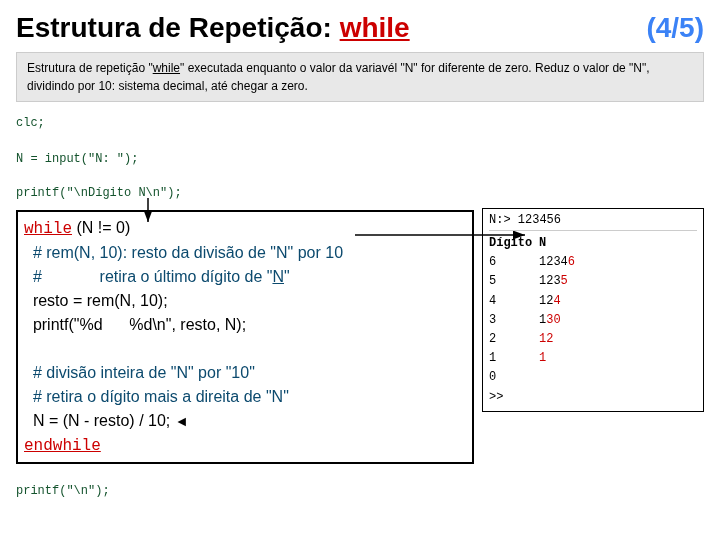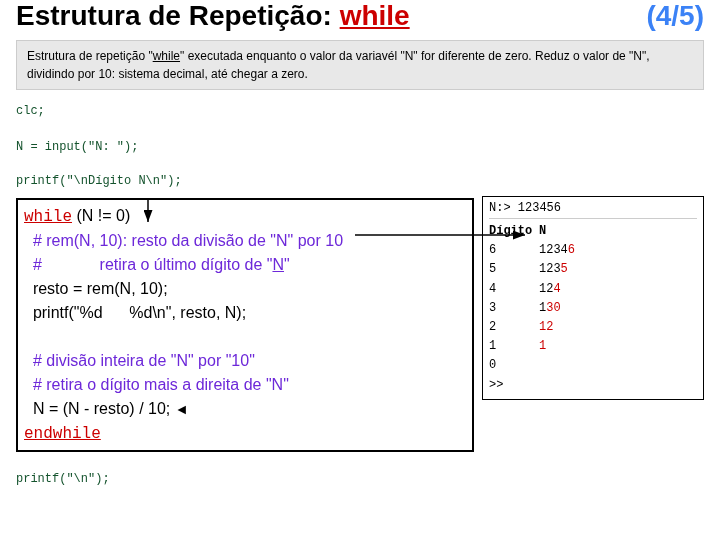--- a/index.html
+++ b/index.html
@@ -7,21 +7,21 @@
       width: 720px;
       height: 540px;
       background: #fff;
       font-family: Arial, sans-serif;
       overflow: hidden;
     }
 
     .page {
       width: 720px;
       height: 540px;
-      padding: 0 16px;
+      padding: 12px 16px;
       position: relative;
     }
 
     .title-row {
       display: flex;
       align-items: baseline;
       justify-content: space-between;
       margin-bottom: 8px;
     }
 
@@ -129,21 +129,21 @@
       border: 2px solid #000;
       padding: 4px 6px;
       margin: 2px 0;
       background: #fff;
     }
 
     .underlined-text {
       text-decoration: underline;
     }
 
-    .comment { color: #6d28d9; }
+    .comment { color: #0c4a6e; }
   </style>
 </head>
 <body>
 
 <div class="page">
 
   <div class="title-row">
     <div>
       <span class="title-text">Estrutura de Repetição: </span><span class="title-while">while</span>
     </div>

